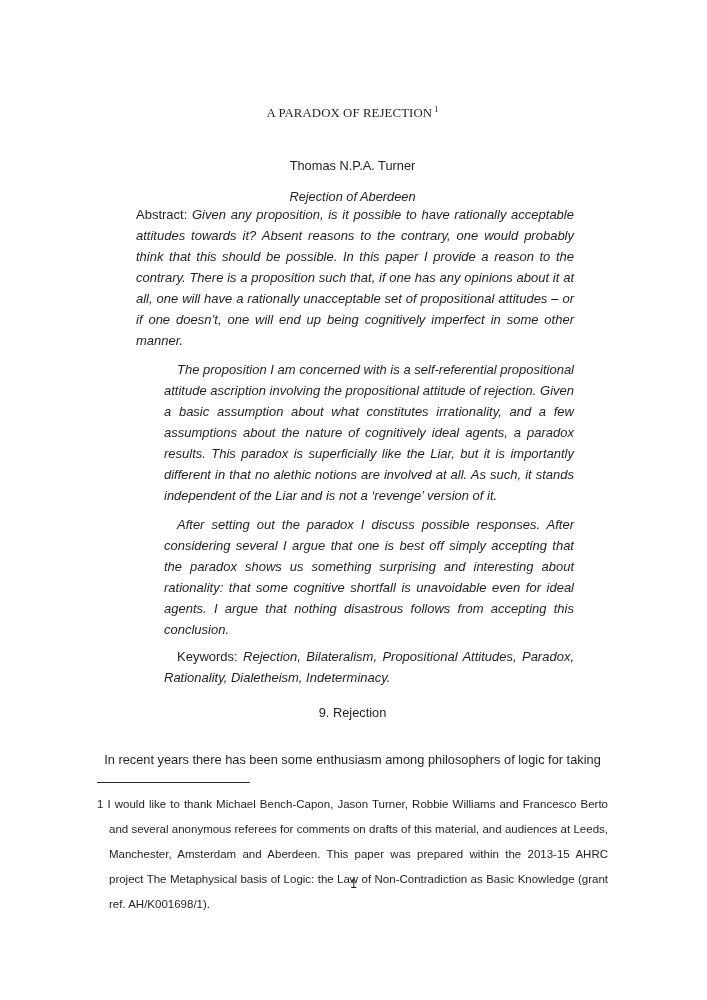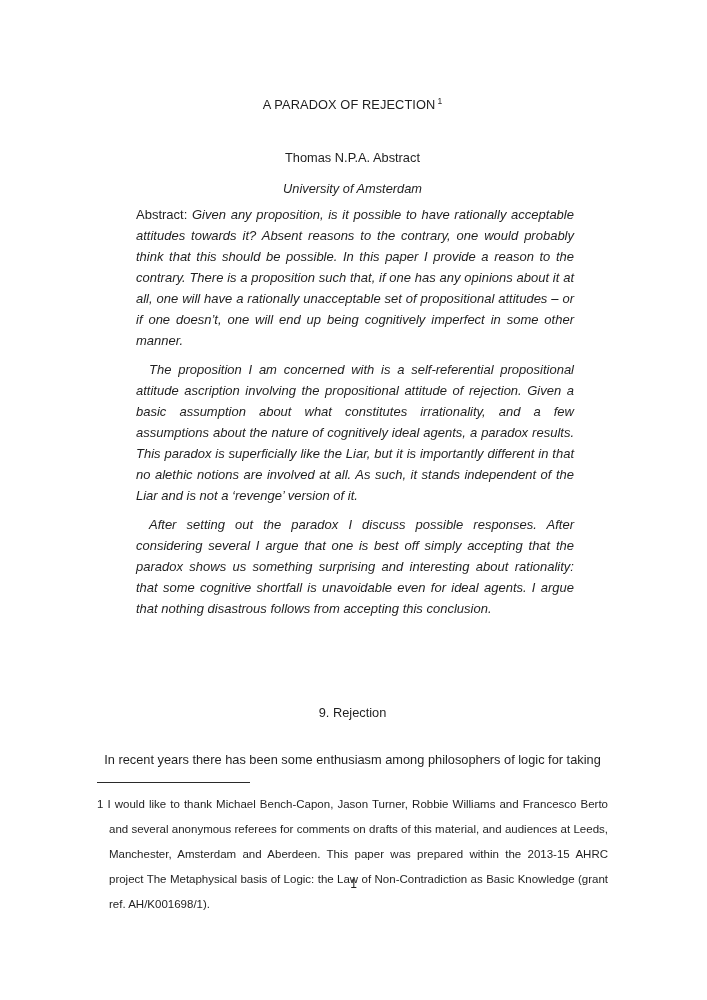--- a/index.html
+++ b/index.html
@@ -19,25 +19,26 @@
 
   
   .head {
     position: absolute;
     top: 95px;
     left: 97px;
     width: 511px;
     text-align: center;
   }
   .title {
-    margin: 0;
+    margin: 8px;
     font-size: 12.8px;
     font-weight: 400;
     line-height: 20px;
     letter-spacing: 0.1px;
+    font-family: Liberation Serif, serif;
   }
   .title sup {
     font-size: 8.5px;
     vertical-align: super;
     margin-left: 2px;
     line-height: 0;
   }
   .author {
     margin-top: 33px;
     font-size: 12.8px;
@@ -54,21 +55,21 @@
   .abstract {
     position: absolute;
     top: 204px;
     left: 136px;
     width: 438px;
     font-size: 13px;
     line-height: 21px;
     text-align: justify;
   }
   .ab-p { margin: 0; }
-  .ab-p + .ab-p { margin-top: 8px; }
+  .ab-p + .ab-p { margin-top: 8px; margin-left: 28px; }
   .ab-p.keywords { margin-top: 6px; }
   .indent { text-indent: 13px; }
   .it { font-style: italic; }
   .roman { font-style: normal; }
 
   
   .sec-head {
     position: absolute;
     top: 703px;
     left: 97px;
@@ -126,28 +127,29 @@
     line-height: 16px;
   }
 </style>
 </head>
 <body>
 
 <div class="page">
 
   <header class="head">
     <h1 class="title"><span>A PARADOX OF REJECTION</span><sup>1</sup></h1>
-    <div class="author">Thomas N.P.A. Abstract</div>
-    <div class="affiliation">University of Amsterdam</div>
+    <div class="author">Thomas N.P.A. Turner</div>
+    <div class="affiliation">Rejection of Aberdeen</div>
   </header>
 
   <section class="abstract">
     <p class="ab-p"><span class="roman">Abstract:</span> <span class="it">Given any proposition, is it possible to have rationally acceptable attitudes towards it? Absent reasons to the contrary, one would probably think that this should be possible. In this paper I provide a reason to the contrary. There is a proposition such that, if one has any opinions about it at all, one will have a rationally unacceptable set of propositional attitudes – or if one doesn’t, one will end up being cognitively imperfect in some other manner.</span></p>
     <p class="ab-p it indent">The proposition I am concerned with is a self-referential propositional attitude ascription involving the propositional attitude of rejection. Given a basic assumption about what constitutes irrationality, and a few assumptions about the nature of cognitively ideal agents, a paradox results. This paradox is superficially like the Liar, but it is importantly different in that no alethic notions are involved at all. As such, it stands independent of the Liar and is not a ‘revenge’ version of it.</p>
     <p class="ab-p it indent">After setting out the paradox I discuss possible responses. After considering several I argue that one is best off simply accepting that the paradox shows us something surprising and interesting about rationality: that some cognitive shortfall is unavoidable even for ideal agents. I argue that nothing disastrous follows from accepting this conclusion.</p>
+    <p class="ab-p keywords indent"><span class="roman">Keywords:</span> <span class="it">Rejection, Bilateralism, Propositional Attitudes, Paradox, Rationality, Dialetheism, Indeterminacy.</span></p>
   </section>
 
   <h2 class="sec-head">9. Rejection</h2>
 
   <p class="body-p">In recent years there has been some enthusiasm among philosophers of logic for taking</p>
 
   <footer class="footnote-area">
     <div class="fn-rule"></div>
     <p class="fn-text"><span>1</span> <span>I would like to thank Michael Bench-Capon, Jason Turner, Robbie Williams and Francesco Berto and several anonymous referees for comments on drafts of this material, and audiences at Leeds, Manchester, Amsterdam and Aberdeen. This paper was prepared within the 2013-15 AHRC project The Metaphysical basis of Logic: the Law of Non-Contradiction as Basic Knowledge (grant ref. AH/K001698/1).</span></p>
   </footer>

